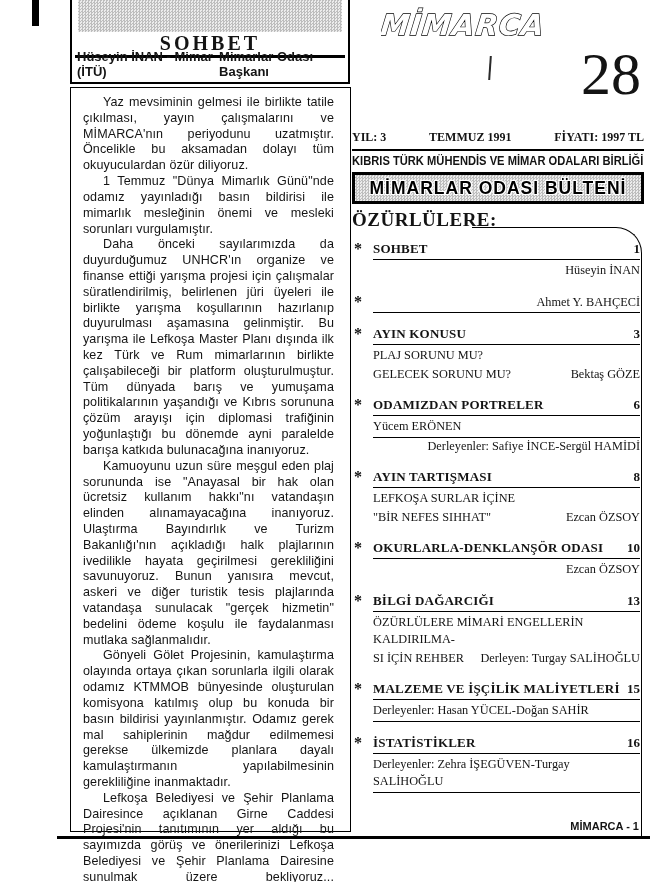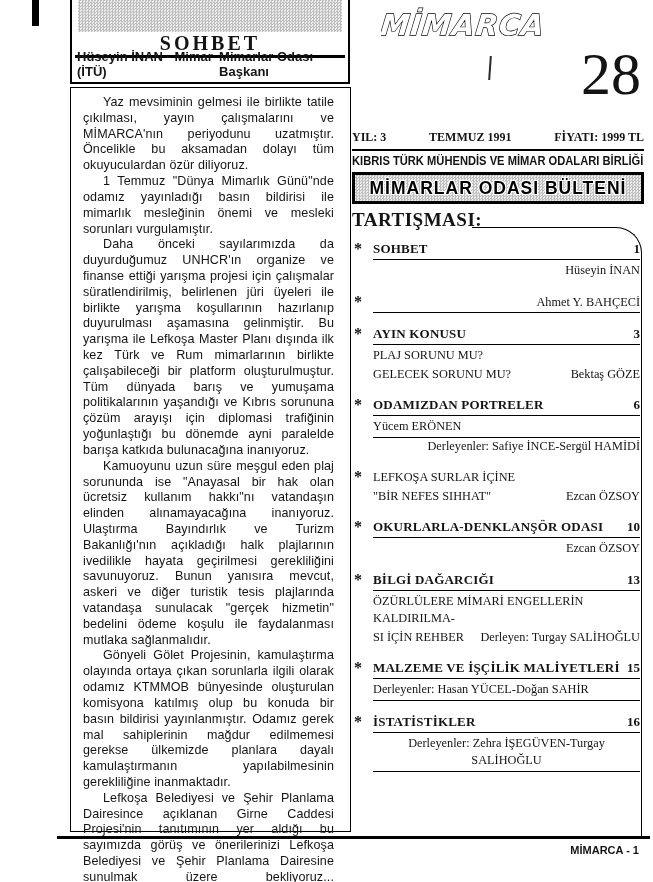--- a/index.html
+++ b/index.html
@@ -49,24 +49,24 @@
     border-top-right-radius:26px;}
   .toc{left:354px;top:241px;width:286px;font-family:"Liberation Serif", serif;}
   .toc-entry{display:flex;gap:6px;margin-bottom:13px;}
   .star{width:13px;font-size:16px;font-weight:bold;position:relative;top:-1px;}
   .entry-body{flex:1;}
   .title-row{display:flex;justify-content:space-between;align-items:flex-end;
     border-bottom:1.7px solid #000;padding-bottom:2px;margin-bottom:2px;}
   .title-row .t{font-weight:bold;font-size:13px;letter-spacing:0.2px;}
   .title-row .p{font-weight:bold;font-size:13px;}
   .sub{display:flex;justify-content:space-between;font-size:12.3px;line-height:17.5px;padding:0 0 1px 0;}
-  .sub.u{border-bottom:1.5px solid #000;text-align:center;}
+  .sub.u{border-bottom:1.5px solid #000;}
   
   .footer-rule{left:57px;top:836px;width:593px;height:3px;background:#000;}
-  .footer-text{right:14px;top:844px;font-weight:bold;font-size:11px;}
+  .footer-text{right:14px;top:820px;font-weight:bold;font-size:11px;}
 </style>
 </head>
 <body>
 
 <div class="abs artifact-bar"></div>
 <div class="abs artifact-scratch"></div>
 
 <div class="abs sohbet-box">
   <div class="sohbet-pattern halftone"></div>
   <div class="sohbet-label">SOHBET</div>
@@ -90,31 +90,31 @@
   <svg width="192" height="42" viewBox="0 0 192 42">
     <text x="2" y="31" transform="skewX(-6)" font-family="'DejaVu Sans', sans-serif" font-size="29" font-weight="bold" font-style="italic" fill="#ffffff" stroke="#000000" stroke-width="1.3" letter-spacing="1" paint-order="stroke fill">MİMARCA</text>
   </svg>
 </div>
 
 <div class="abs issue-number">28</div>
 
 <div class="abs yil-row">
   <span>YIL: 3</span>
   <span>TEMMUZ 1991</span>
-  <span>FİYATI: 1999 TL</span>
+  <span>FİYATI: 1997 TL</span>
 </div>
 <div class="abs yil-rule"></div>
 
 <div class="abs union-line">KIBRIS TÜRK MÜHENDİS VE MİMAR ODALARI BİRLİĞİ</div>
 
 <div class="abs bulletin-box halftone">
   <span>MİMARLAR ODASI BÜLTENİ</span>
 </div>
 
-<div class="abs toc-heading">TARTIŞMASI:</div>
+<div class="abs toc-heading">ÖZÜRLÜLERE:</div>
 <div class="abs toc-frame"></div>
 
 <div class="abs toc">
 
   <div class="toc-entry">
     <span class="star">*</span>
     <div class="entry-body">
       <div class="title-row">
         <span class="t">SOHBET</span>
         <span class="p">1</span>
@@ -168,20 +168,24 @@
       <div class="sub">
         <span></span>
         <span>Derleyenler: Safiye İNCE-Sergül HAMİDİ</span>
       </div>
     </div>
   </div>
 
   <div class="toc-entry">
     <span class="star">*</span>
     <div class="entry-body">
+      <div class="title-row">
+        <span class="t">AYIN TARTIŞMASI</span>
+        <span class="p">8</span>
+      </div>
       <div class="sub">
         <span>LEFKOŞA SURLAR İÇİNE</span>
         <span></span>
       </div>
       <div class="sub">
         <span>"BİR NEFES SIHHAT"</span>
         <span>Ezcan ÖZSOY</span>
       </div>
     </div>
   </div>

